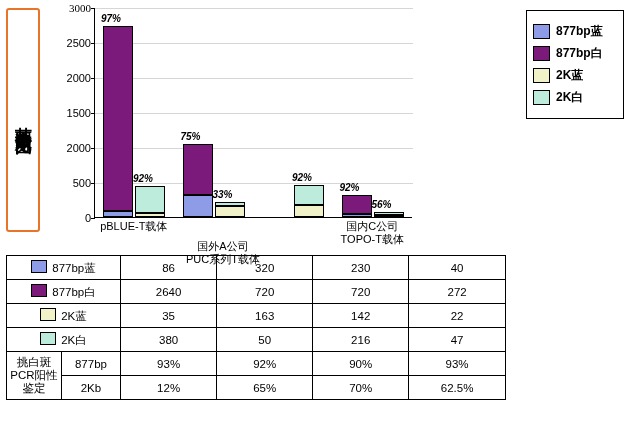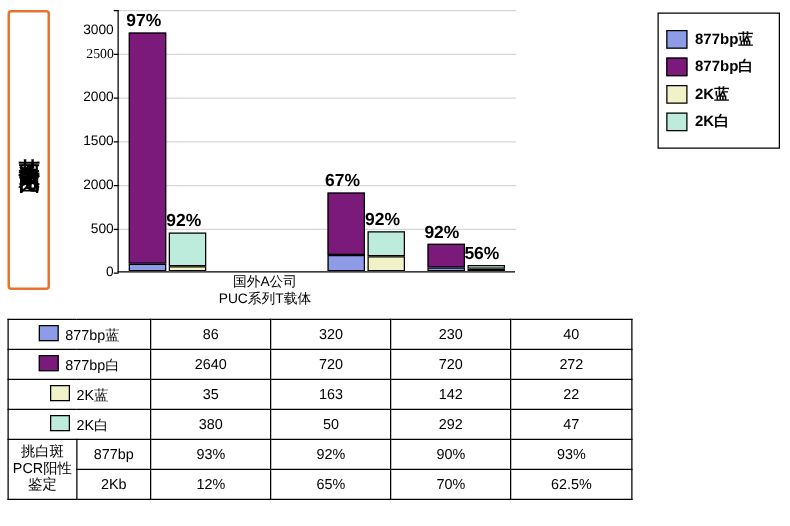--- a/index.html
+++ b/index.html
@@ -34,22 +34,23 @@
     background:#ffffff;
   }
   .gridline{position:absolute;left:0;width:318px;height:1px;background:#d6d6d6;}
   .ytick{position:absolute;right:0;width:44px;text-align:right;font-size:11px;color:#000;transform:translateY(-50%);}
   .ytickmark{position:absolute;left:-4px;width:4px;height:1px;background:#000;}
 
   .bargroup{position:absolute;bottom:0;width:62px;}
   .stack{position:absolute;bottom:0;width:30px;}
   .seg{width:100%;box-sizing:border-box;border:1px solid #000;position:relative;}
   .lbl{
-    position:absolute;font-size:14px;font-weight:bold;color:#000;
+    position:absolute;font-size:10px;font-weight:bold;color:#000;
     white-space:nowrap;
+    font-style:italic;
   }
 
   
   #xlabels{position:absolute;left:48px;top:212px;width:318px;height:38px;}
   .xlab{
     position:absolute;top:0;width:82px;text-align:center;
     font-size:11px;color:#000;line-height:13px;
   }
 
   
@@ -94,64 +95,73 @@
         <div class="gridline" style="top: 140px;"></div>
         <div class="ytick" style="top: 140px; left: -48px;">2000</div>
         <div class="ytickmark" style="top: 140px;"></div>
         <div class="gridline" style="top: 105px;"></div>
         <div class="ytick" style="top: 105px; left: -48px;">1500</div>
         <div class="ytickmark" style="top: 105px;"></div>
         <div class="gridline" style="top: 70px;"></div>
         <div class="ytick" style="top: 70px; left: -48px;">2000</div>
         <div class="ytickmark" style="top: 70px;"></div>
         <div class="gridline" style="top: 35px;"></div>
-        <div class="ytick" style="top: 35px; left: -48px; font-family: Liberation Serif, serif;">2500</div>
+        <div class="ytick" style="top: 35px; left: -48px;">2500</div>
         <div class="ytickmark" style="top: 35px;"></div>
         <div class="gridline" style="top: 0px;"></div>
-        <div class="ytick" style="top: 16px; left: -48px;">3000</div>
+        <div class="ytick" style="top: 0px; left: -48px; font-family: Liberation Serif, serif;">3000</div>
         <div class="ytickmark" style="top: 0px;"></div>
         <div class="bargroup" style="left: 0px; width: 79.5px; height: 210px;">
           <div class="stack" style="left: 8px;">
             <div class="seg" style="height: 184.8px; background: rgb(123, 26, 123);"></div>
             <div class="seg" style="height: 6.02px; background: rgb(142, 156, 232);"></div>
             <div class="lbl" style="bottom: 192.82px; left: -2px;">97%</div>
           </div>
           <div class="stack" style="left: 40px;">
             <div class="seg" style="height: 26.6px; background: rgb(189, 235, 220);"></div>
             <div class="seg" style="height: 4.27px; background: rgb(242, 242, 200);"></div>
             <div class="lbl" style="bottom: 32.87px; left: -2px;">92%</div>
           </div>
         </div>
-        <div class="bargroup" style="left: 159px; width: 79.5px; height: 210px;">
+        <div class="bargroup" style="left: 79.5px; width: 79.5px; height: 210px;">
           <div class="stack" style="left: 8px;">
             <div class="seg" style="height: 50.4px; background: rgb(123, 26, 123);"></div>
-            <div class="seg" style="height: 12.6px; background: rgb(142, 156, 232);"></div>
-            <div class="lbl" style="bottom: 65px; left: -2px;">67%</div>
-          </div>
+            <div class="seg" style="height: 22.4px; background: rgb(142, 156, 232);"></div>
+            <div class="lbl" style="bottom: 74.8px; left: -2px;">75%</div>
+          </div>
+          <div class="stack" style="left: 40px;">
+            <div class="seg" style="height: 3.5px; background: rgb(189, 235, 220);"></div>
+            <div class="seg" style="height: 11.41px; background: rgb(242, 242, 200);"></div>
+            <div class="lbl" style="bottom: 16.91px; left: -2px;">33%</div>
+          </div>
+        </div>
+        <div class="bargroup" style="left: 159px; width: 79.5px; height: 210px;">
           <div class="stack" style="left: 40px;">
             <div class="seg" style="height: 20.44px; background: rgb(189, 235, 220);"></div>
             <div class="seg" style="height: 11.83px; background: rgb(242, 242, 200);"></div>
             <div class="lbl" style="bottom: 34.27px; left: -2px;">92%</div>
           </div>
         </div>
         <div class="bargroup" style="left: 238.5px; width: 79.5px; height: 210px;">
           <div class="stack" style="left: 8px;">
             <div class="seg" style="height: 19.04px; background: rgb(123, 26, 123);"></div>
             <div class="seg" style="height: 2.8px; background: rgb(142, 156, 232);"></div>
             <div class="lbl" style="bottom: 23.84px; left: -2px;">92%</div>
           </div>
           <div class="stack" style="left: 40px;">
             <div class="seg" style="height: 3.29px; background: rgb(189, 235, 220);"></div>
             <div class="seg" style="height: 2px; background: rgb(242, 242, 200);"></div>
             <div class="lbl" style="bottom: 6.83px; left: -2px;">56%</div>
           </div>
         </div>
       </div>
     <div id="xlabels">
-        <div class="xlab" style="left: 77px;"><span>国外A公司</span><br><span>PUC系列T载体</span></div>
+        <div class="xlab" style="left: -1.25px;"><span>pBLUE-T载体</span></div>
+        <div class="xlab" style="left: 88px; margin-top: 20px;"><span>国外A公司</span><br><span>PUC系列T载体</span></div>
+        <div class="xlab" style="left: 237.25px;"><span>国内C公司</span><br><span>TOPO-T载体</span></div>
       </div>
   </div>
 
   <div id="legend">
       <div class="lgitem">
         <span class="lgsw" style="background: rgb(142, 156, 232);"></span>
         <span class="lgtx">877bp蓝</span>
       </div>
       <div class="lgitem">
         <span class="lgsw" style="background: rgb(123, 26, 123);"></span>
@@ -187,21 +197,21 @@
           <td class="rowhead" colspan="2"><span class="sw" style="background: rgb(242, 242, 200);"></span><span>2K蓝</span></td>
           <td class="val">35</td>
           <td class="val">163</td>
           <td class="val">142</td>
           <td class="val">22</td>
         </tr>
         <tr>
           <td class="rowhead" colspan="2"><span class="sw" style="background: rgb(189, 235, 220);"></span><span>2K白</span></td>
           <td class="val">380</td>
           <td class="val">50</td>
-          <td class="val">292</td>
+          <td class="val">216</td>
           <td class="val">47</td>
         </tr>
         <tr>
           <td class="grouphead" rowspan="2">
             <div>挑白斑</div>
             <div>PCR阳性</div>
             <div>鉴定</div>
           </td>
           <td class="subhead">877bp</td>
           <td class="val">93%</td>

